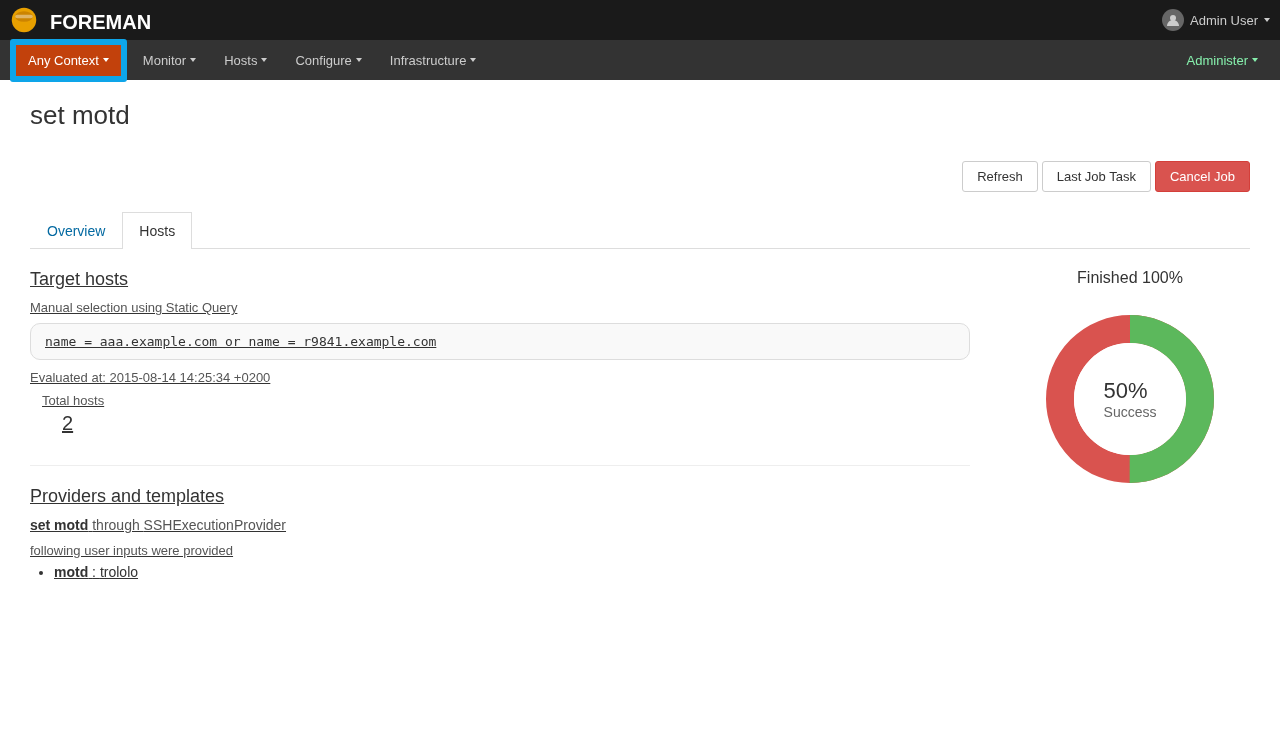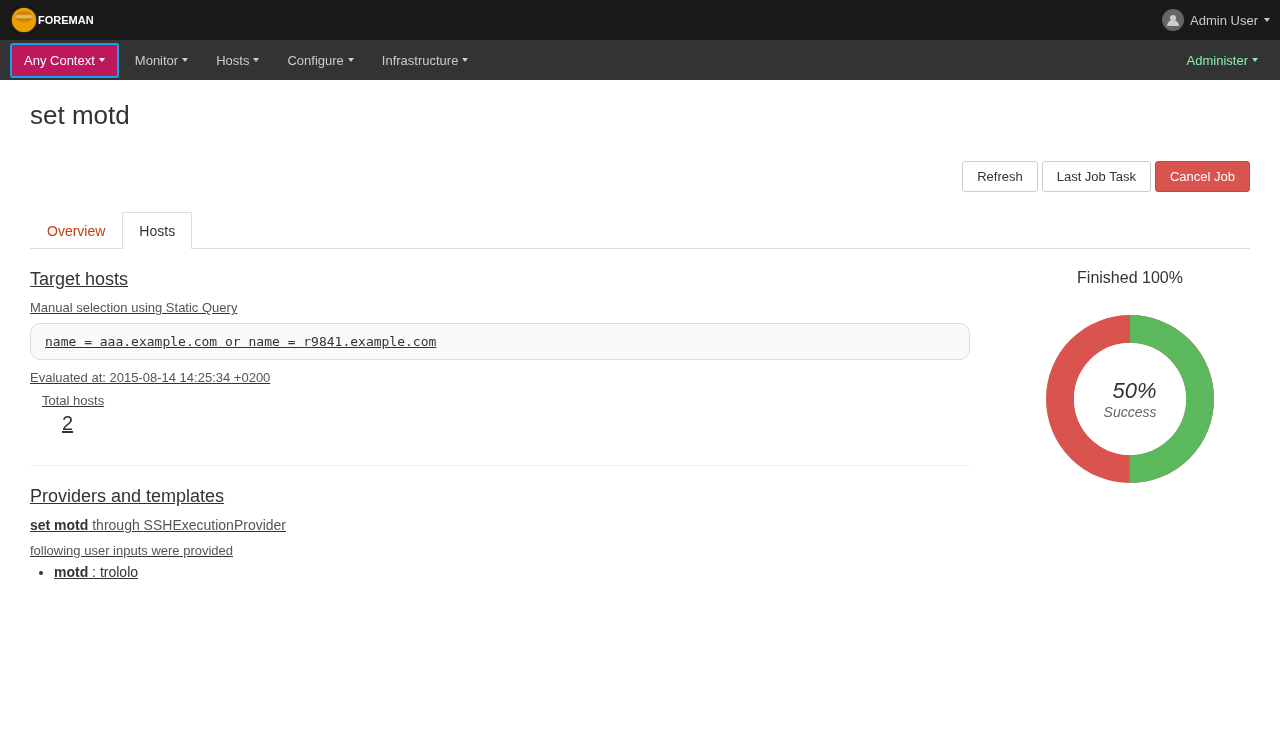--- a/index.html
+++ b/index.html
@@ -9,24 +9,24 @@
     .navbar-top {
       background: #1a1a1a;
       height: 40px;
       display: flex;
       align-items: center;
       justify-content: space-between;
       padding: 0 10px;
     }
     .navbar-brand {
       display: flex;
-      align-items: center;
-      gap: 0;
+      align-items: flex-end;
+      gap: 12px;
       color: #fff;
-      font-size: 11px;
+      font-size: 20px;
       font-weight: bold;
       text-decoration: none;
     }
     .brand-logo {
       width: 28px;
       height: 28px;
     }
     .navbar-top-right {
       display: flex;
       align-items: center;
@@ -76,23 +76,23 @@
       color: #ccc;
       padding: 8px 12px;
       cursor: pointer;
       font-size: 13px;
       display: flex;
       align-items: center;
       gap: 4px;
       border-radius: 3px;
     }
     .nav-btn.context-btn {
-      background: #be185d;
+      background: #c2410c;
       color: #fff;
-      border: 2px solid #0ea5e9;
+      border: 6px solid #0ea5e9;
     }
     .nav-btn.administer-btn {
       color: #86efac;
     }
     .caret {
       border-top: 4px solid;
       border-left: 3px solid transparent;
       border-right: 3px solid transparent;
       display: inline-block;
       vertical-align: middle;
@@ -145,21 +145,21 @@
       margin-bottom: 20px;
       display: flex;
     }
     .tab {
       padding: 10px 16px;
       cursor: pointer;
       border: 1px solid transparent;
       border-bottom: none;
       margin-bottom: -1px;
       font-size: 14px;
-      color: #c2410c;
+      color: #0369a1;
       text-decoration: none;
       background: none;
     }
     .tab.active {
       background: #fff;
       border-color: #ddd;
       border-bottom-color: #fff;
       color: #333;
     }
 
@@ -264,22 +264,21 @@
     }
     .donut-svg {
       width: 200px;
       height: 200px;
     }
     .donut-center-text {
       position: absolute;
       top: 50%;
       left: 50%;
       transform: translate(-50%, -50%);
-      text-align: right;
-      font-style: italic;
+      text-align: left;
     }
     .donut-percent {
       font-size: 22px;
       font-weight: 400;
       color: #333;
       display: block;
     }
     .donut-sublabel {
       font-size: 14px;
       color: #666;

